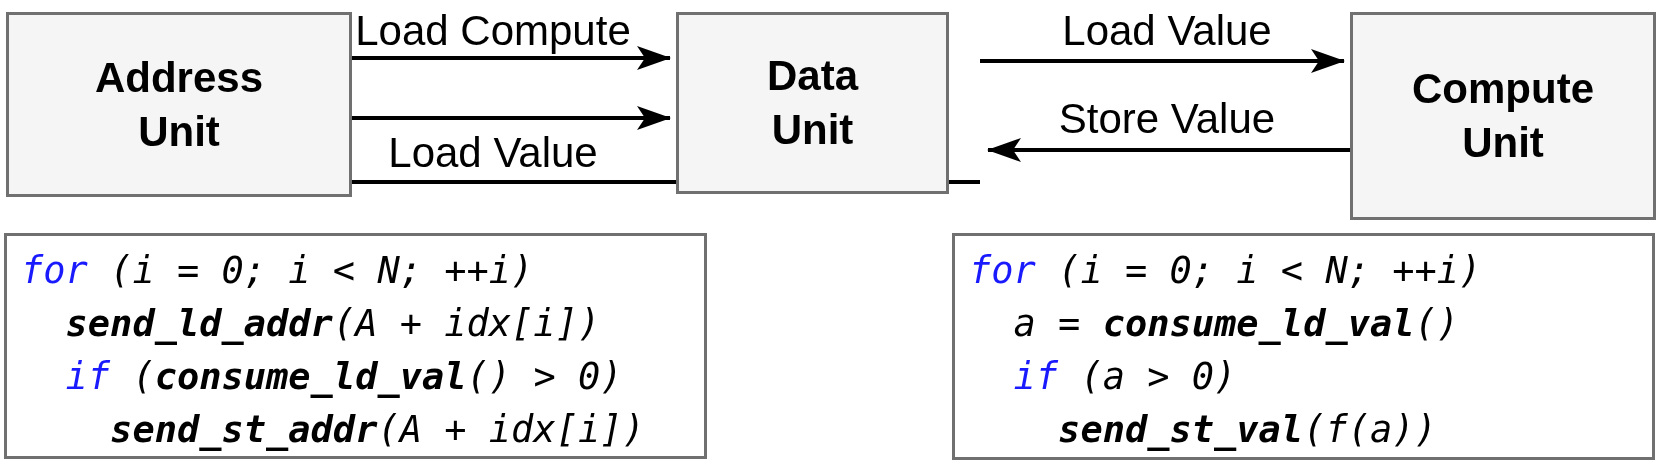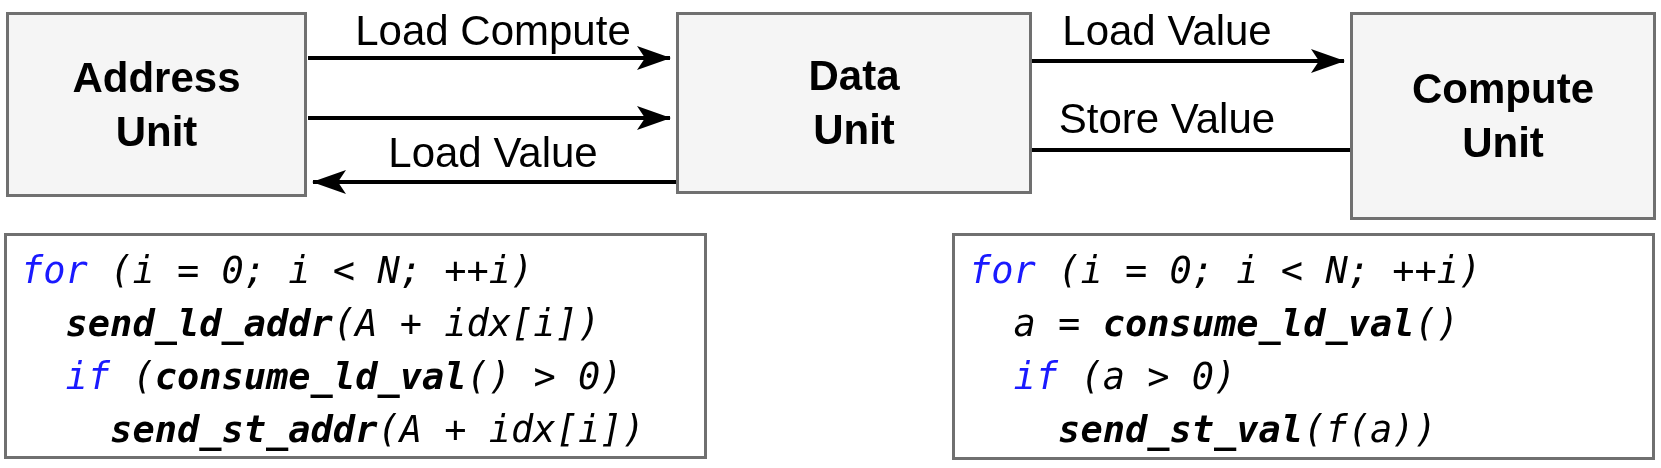--- a/index.html
+++ b/index.html
@@ -37,22 +37,22 @@
     justify-content:center;
     align-items:center;
     text-align:center;
   }
   .unit-line{
     font-size:42px;
     font-weight:bold;
     line-height:54px;
     white-space:nowrap;
   }
-  #unit-agu{left:6px;top:12px;width:301px;height:185px;}
-  #unit-data{left:676px;top:12px;width:356px;height:182px;}
+  #unit-agu{left:6px;top:12px;width:346px;height:185px;}
+  #unit-data{left:676px;top:12px;width:273px;height:182px;}
   #unit-compute{left:1350px;top:12px;width:306px;height:208px;}
 
   .arrow-label{
     position:absolute;
     font-size:42px;
     line-height:46px;
     text-align:center;
     white-space:nowrap;
   }
   .lbl-left{left:311px;width:364px;}

